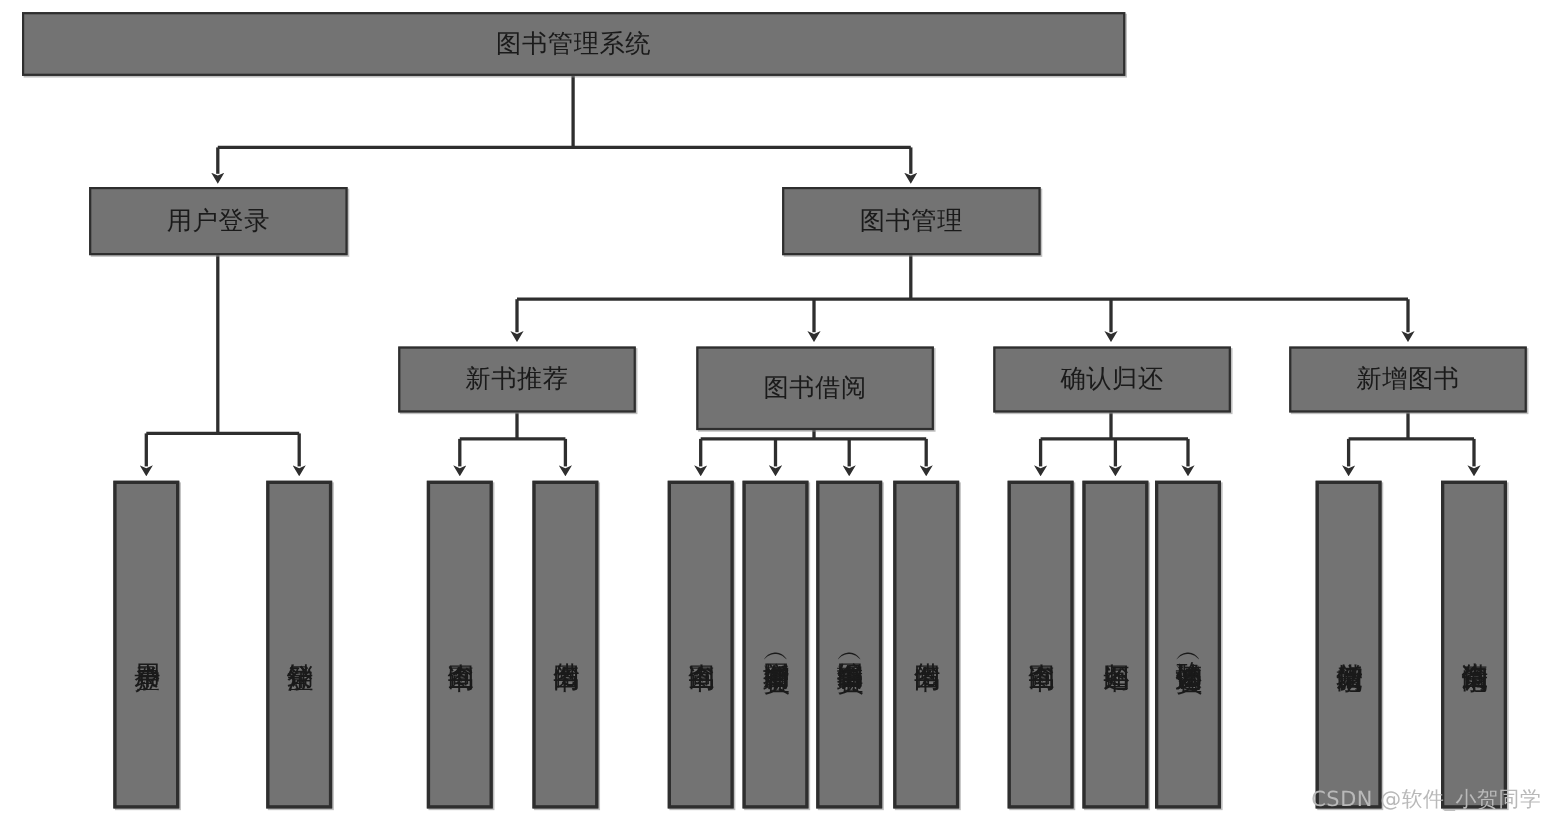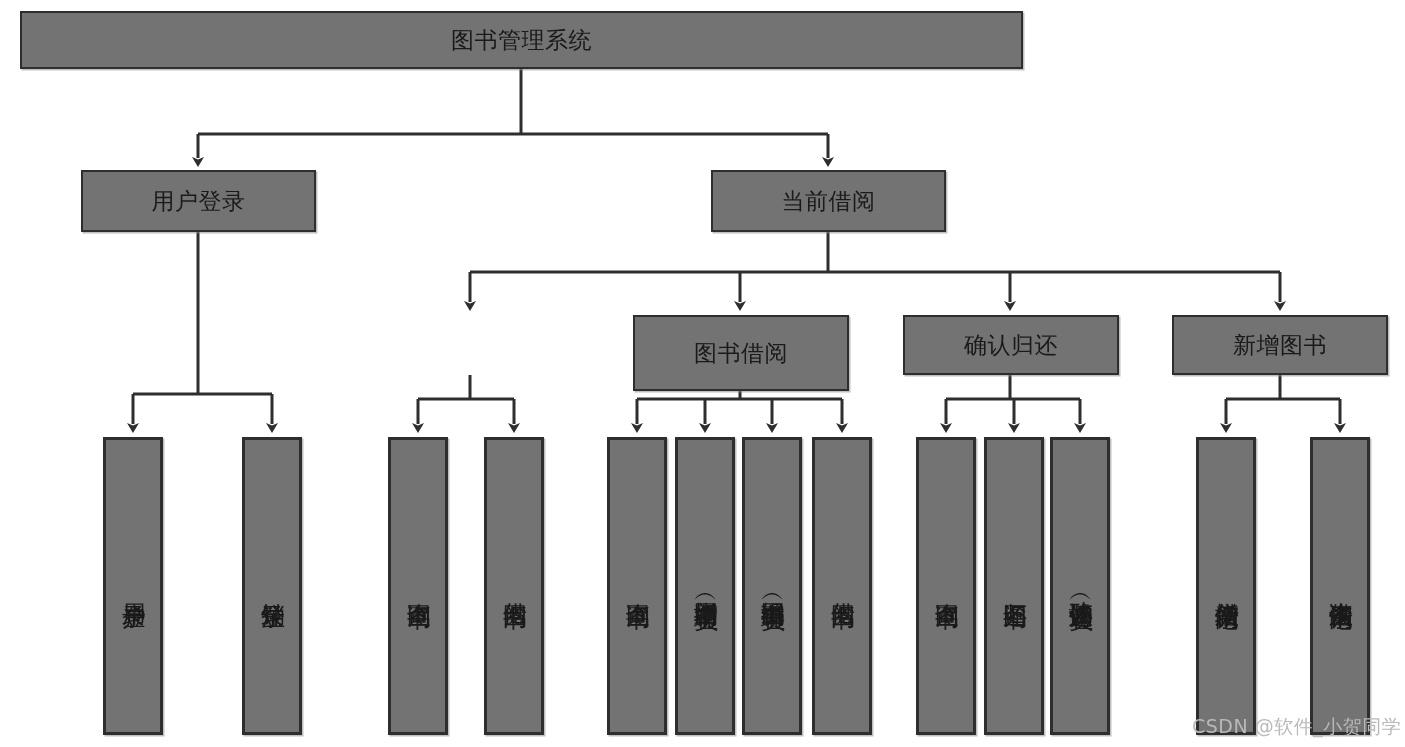--- a/index.html
+++ b/index.html
@@ -119,23 +119,26 @@
   </svg>
 
   <div class="node" style="left:20px; top:11px; width:1003px; height:58px;">
     <span class="label">图书管理系统</span>
   </div>
 
   <div class="node" style="left:81px; top:170px; width:235px; height:62px;">
     <span class="label">用户登录</span>
   </div>
   <div class="node" style="left:711px; top:170px; width:235px; height:62px;">
-    <span class="label">当前借阅</span>
+    <span class="label">图书管理</span>
   </div>
 
+  <div class="node" style="left:362px; top:315px; width:216px; height:60px;">
+    <span class="label">新书推荐</span>
+  </div>
   <div class="node" style="left:633px; top:315px; width:216px; height:76px;">
     <span class="label">图书借阅</span>
   </div>
   <div class="node" style="left:903px; top:315px; width:216px; height:60px;">
     <span class="label">确认归还</span>
   </div>
   <div class="node" style="left:1172px; top:315px; width:216px; height:60px;">
     <span class="label">新增图书</span>
   </div>
 

